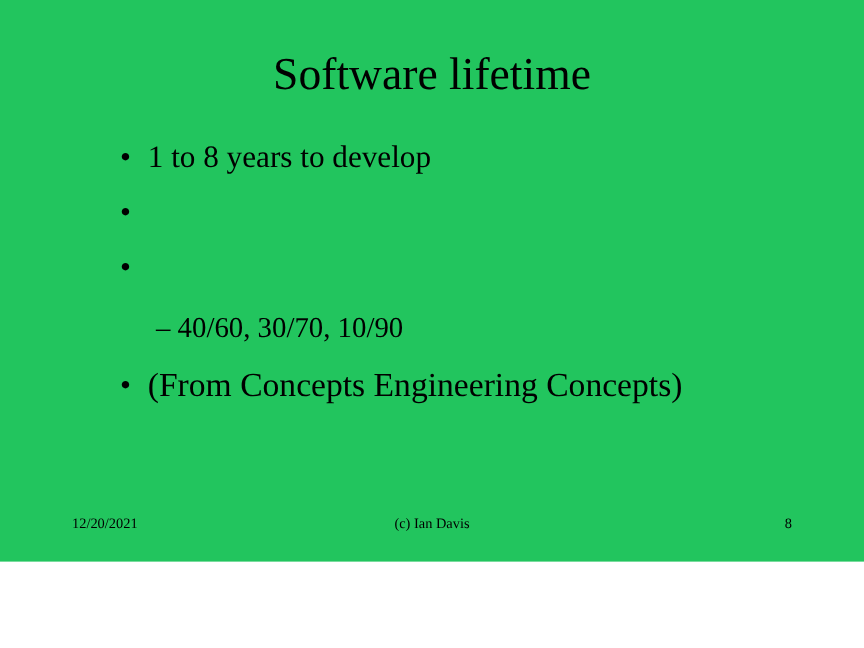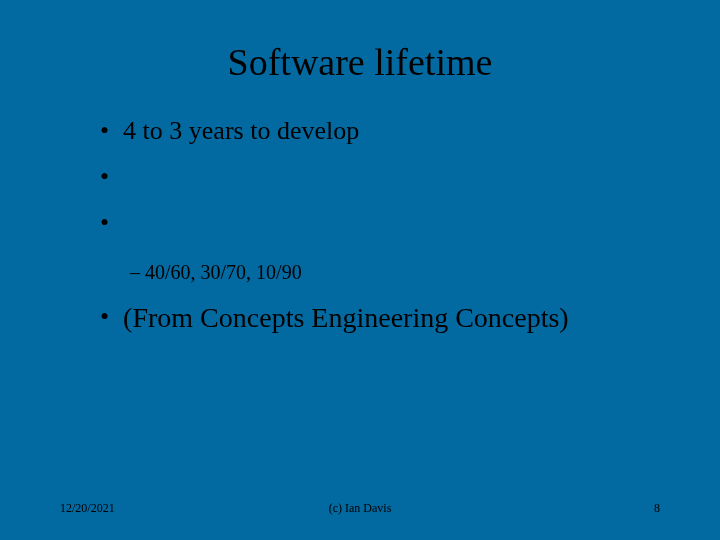--- a/index.html
+++ b/index.html
@@ -12,22 +12,22 @@
       width: 720px;
       height: 540px;
       background: #ffffff;
       font-family: 'Times New Roman', Times, serif;
       overflow: hidden;
       position: relative;
     }
 
     .slide {
       width: 720px;
-      height: 540px;
-      background: #0369a1;
+      height: 468px;
+      background: #22c55e;
       padding: 30px 60px 20px 60px;
       display: flex;
       flex-direction: column;
     }
 
     .title {
       text-align: center;
       font-size: 38px;
       font-weight: normal;
       color: #000000;
@@ -66,21 +66,21 @@
       line-height: 1.3;
     }
 
     .sub-list {
       list-style: none;
       margin-left: 30px;
       margin-bottom: 10px;
     }
 
     .sub-list li {
-      font-size: 20px;
+      font-size: 24px;
       color: #000000;
       margin-bottom: 6px;
       display: flex;
       align-items: flex-start;
     }
 
     .sub-dash {
       margin-right: 10px;
     }
 
@@ -111,21 +111,21 @@
 
 <div class="slide">
 
   <div class="title">Software lifetime</div>
 
   <div class="content">
 
     <ul class="bullet-list">
       <li>
         <span class="bullet-dot">•</span>
-        <span class="bullet-text">4 to 3 years to develop</span>
+        <span class="bullet-text">1 to 8 years to develop</span>
       </li>
       <li>
         <span class="bullet-dot">•</span>
       </li>
       <li>
         <span class="bullet-dot">•</span>
       </li>
     </ul>
 
     <ul class="sub-list">

